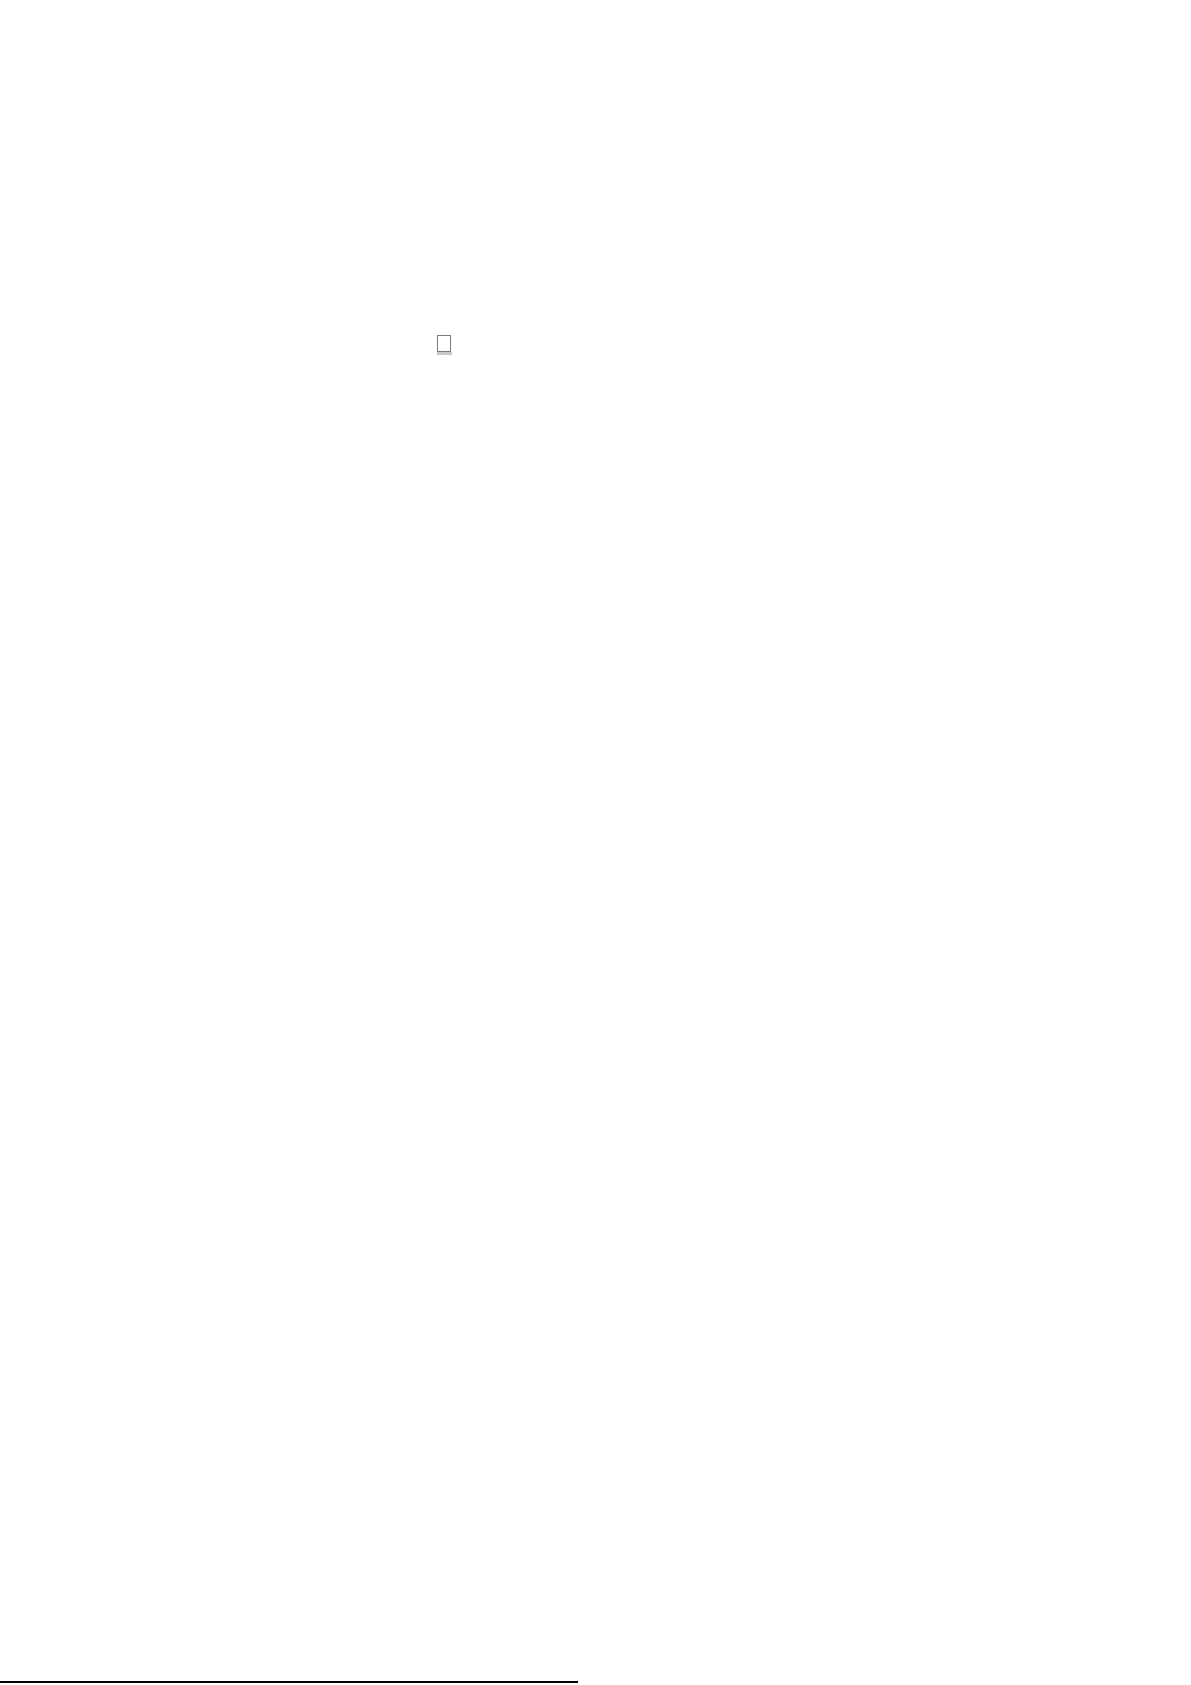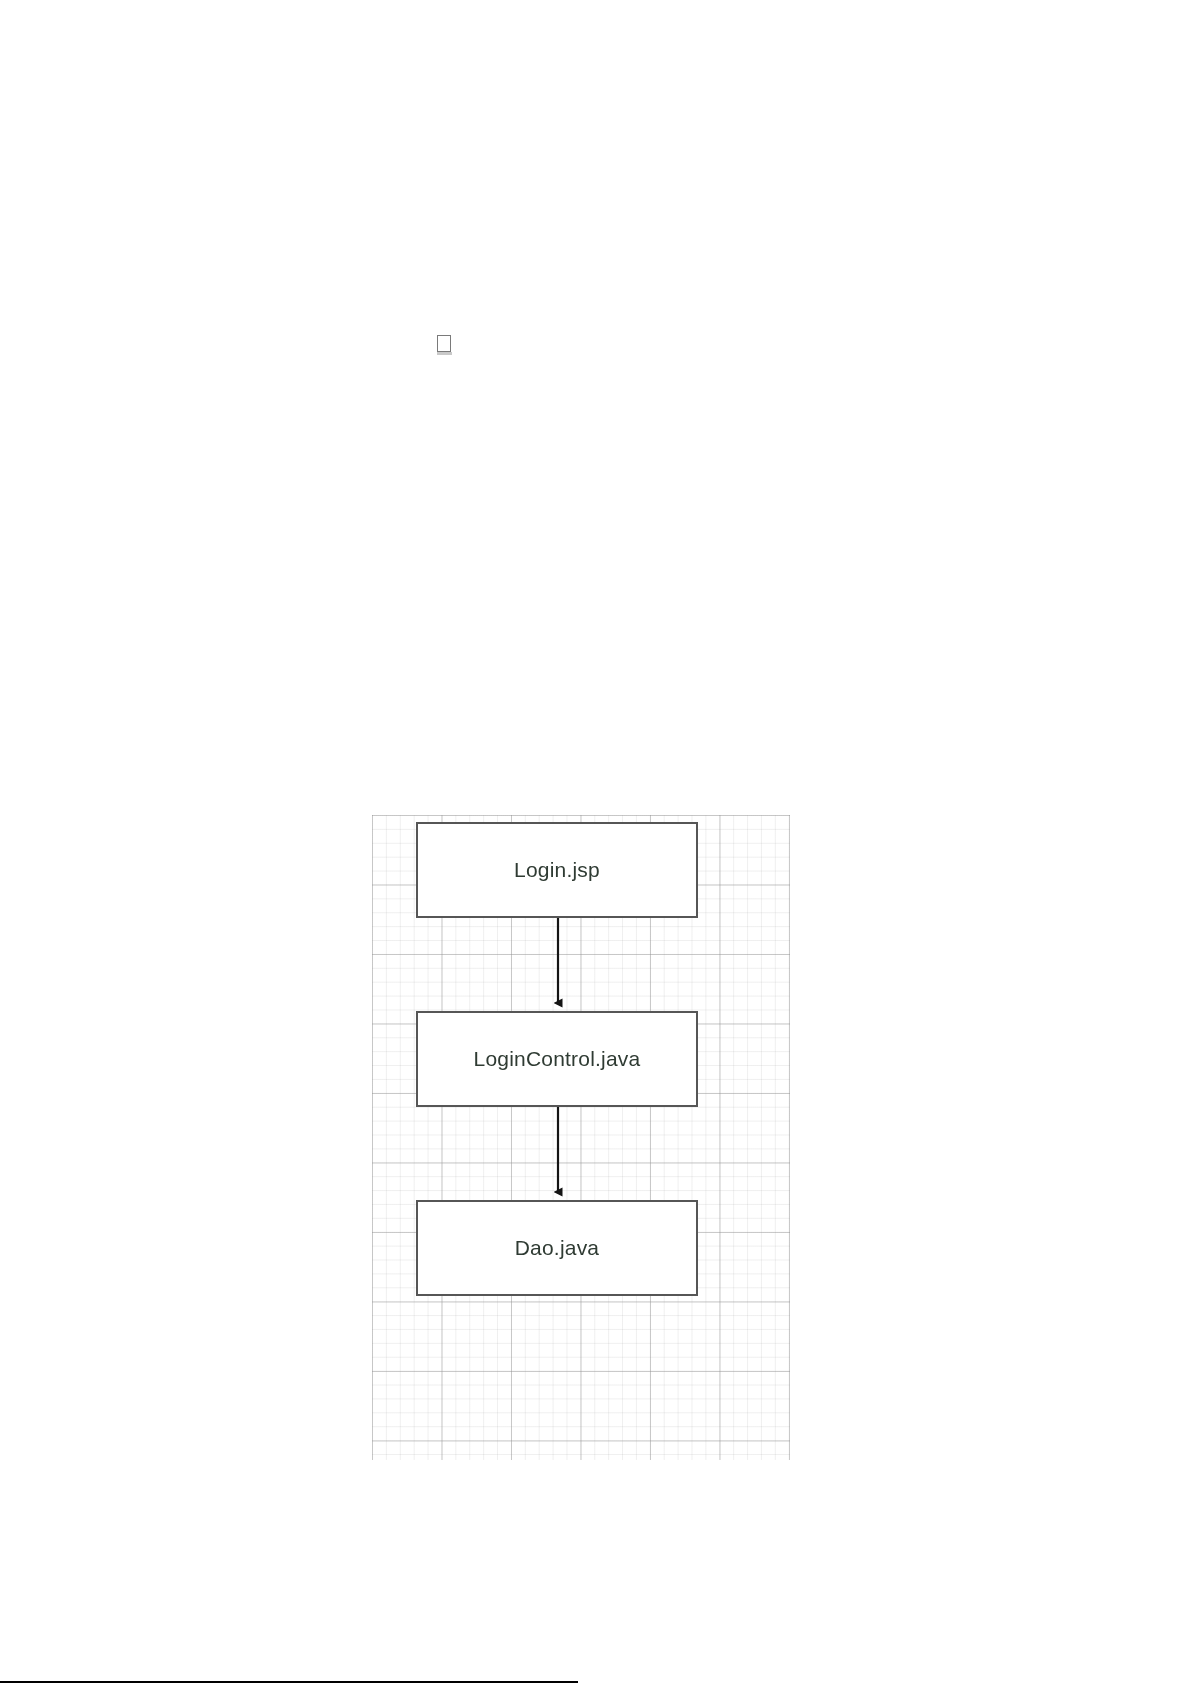--- a/index.html
+++ b/index.html
@@ -111,43 +111,16 @@
     background: #000000;
   }
 </style>
 </head>
 <body>
 
 <div class="page">
 
   <div class="glyph-box"></div>
 
-  <div class="diagram">
-
-    <div class="grid-layer"></div>
-
-    <svg class="connector" viewBox="0 0 418 645" width="418" height="645" xmlns="http://www.w3.org/2000/svg">
-      <defs>
-        <marker id="arrowhead" markerWidth="10" markerHeight="9" refX="4.6" refY="4.5" orient="auto" markerUnits="userSpaceOnUse">
-          <path d="M0,0 L9.2,0 L4.6,9 Z" fill="#141414"></path>
-        </marker>
-      </defs>
-      <line x1="186" y1="103" x2="186" y2="188" stroke="#141414" stroke-width="2.2" marker-end="url(#arrowhead)"></line>
-      <line x1="186" y1="292" x2="186" y2="377" stroke="#141414" stroke-width="2.2" marker-end="url(#arrowhead)"></line>
-    </svg>
-
-    <div class="node node-1">
-      <span class="node-label">Login.jsp</span>
-    </div>
-
-    <div class="node node-2">
-      <span class="node-label">LoginControl.java</span>
-    </div>
-
-    <div class="node node-3">
-      <span class="node-label">Dao.java</span>
-    </div>
-
-  </div>
 
   <div class="bottom-rule"></div>
 
 </div>
 
 </body></html>

